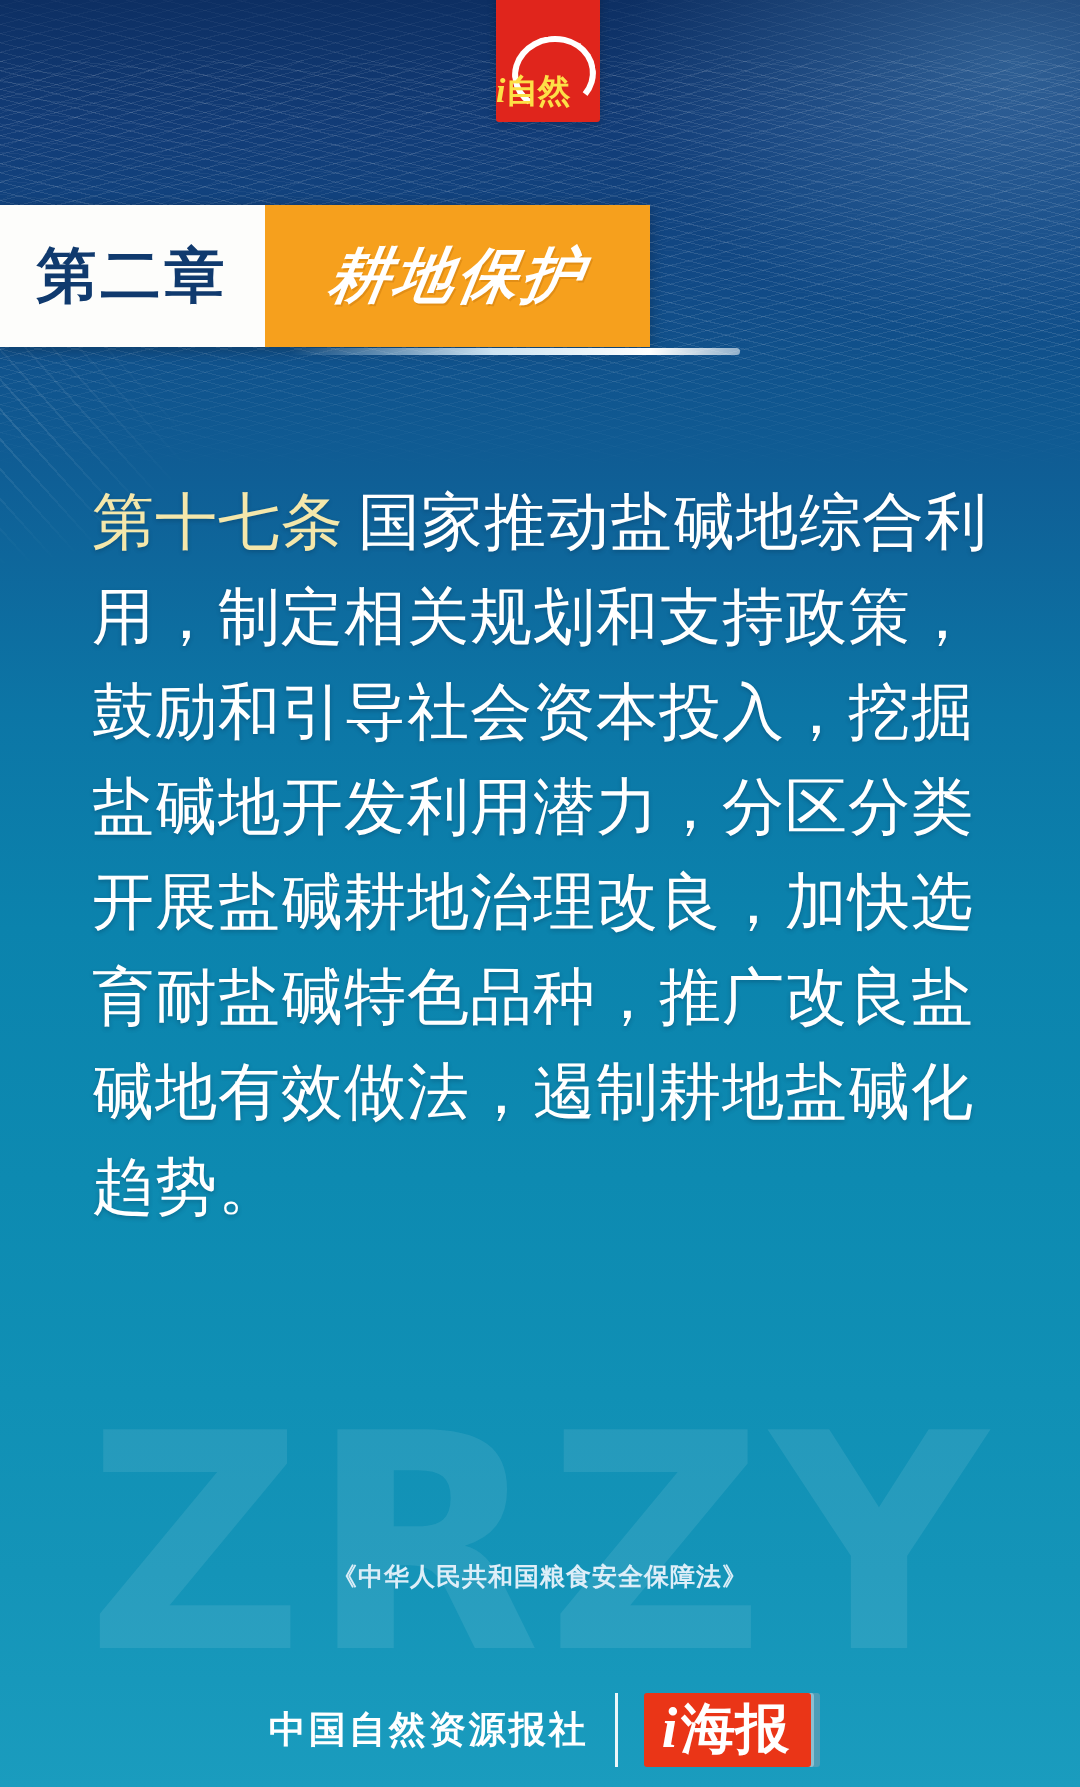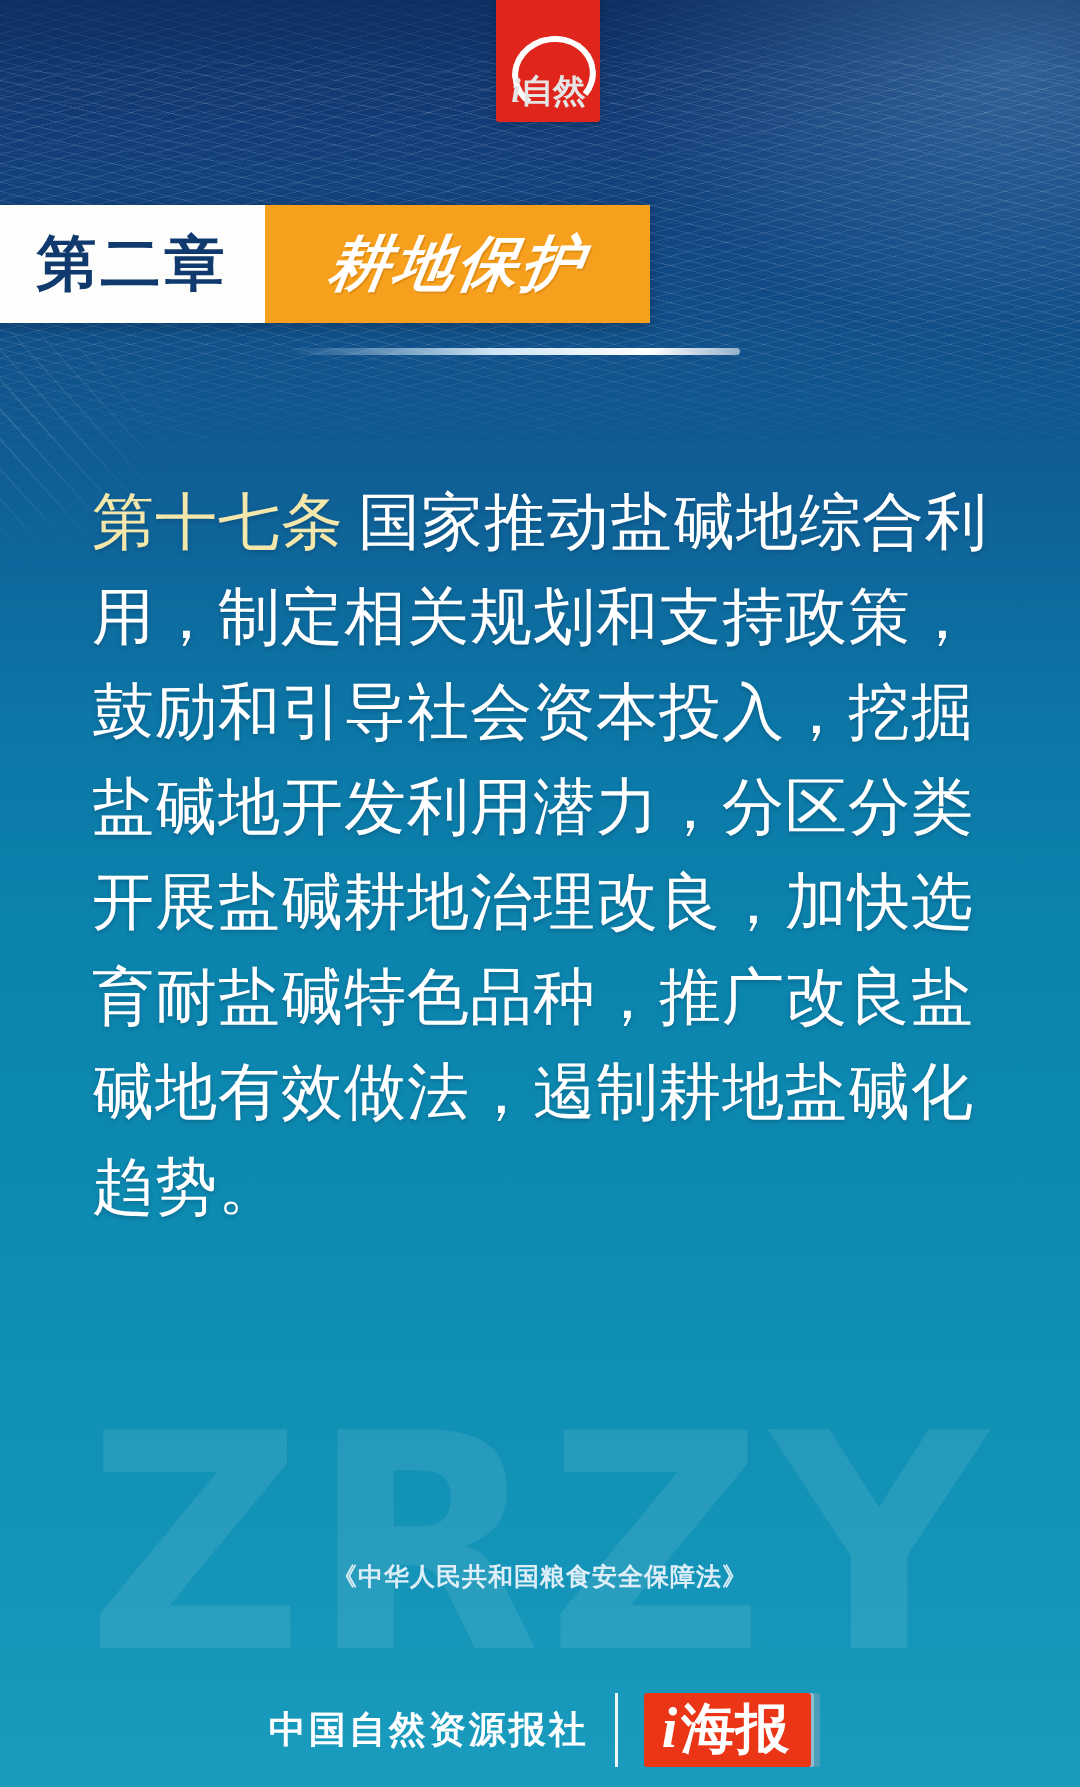--- a/index.html
+++ b/index.html
@@ -66,33 +66,33 @@
   .logo-mark{
     position:relative;width:104px;height:112px;
   }
   .logo-arc{
     position:absolute;left:16px;top:26px;width:72px;height:64px;
     border:6px solid #fff;border-radius:50%;
     border-bottom-color:transparent;
     transform:rotate(-8deg);
   }
   .logo-txt{
-    position:absolute;left:0;right:0;bottom:14px;text-align:center;
-    color:#e5e5e5;font-size:33px;font-weight:700;letter-spacing:-1px;
+    position:absolute;left:0;right:0;bottom:14px;text-align:left;
+    color:#fde047;font-size:33px;font-weight:700;letter-spacing:-1px;
     font-family:"Liberation Sans","DejaVu Sans",sans-serif;
     line-height:1;
   }
   .logo-txt .i{
     font-family:"Liberation Serif","DejaVu Serif",serif;
     font-style:italic;font-weight:700;font-size:34px;margin-right:1px;
   }
 
   
   .chapter{
-    position:absolute;left:0;top:205px;height:118px;display:flex;align-items:stretch;
+    position:absolute;left:0;top:205px;height:142px;display:flex;align-items:stretch;
     filter:drop-shadow(0 3px 7px rgba(0,0,0,.25));
   }
   .chapter-num{
     background:#fdfdfb;width:265px;
     display:flex;align-items:center;justify-content:center;
   }
   .chapter-num span{
     color:#103a6e;font-size:60px;font-weight:700;letter-spacing:4px;
     font-family:"DejaVu Sans","Liberation Sans",sans-serif;
   }

